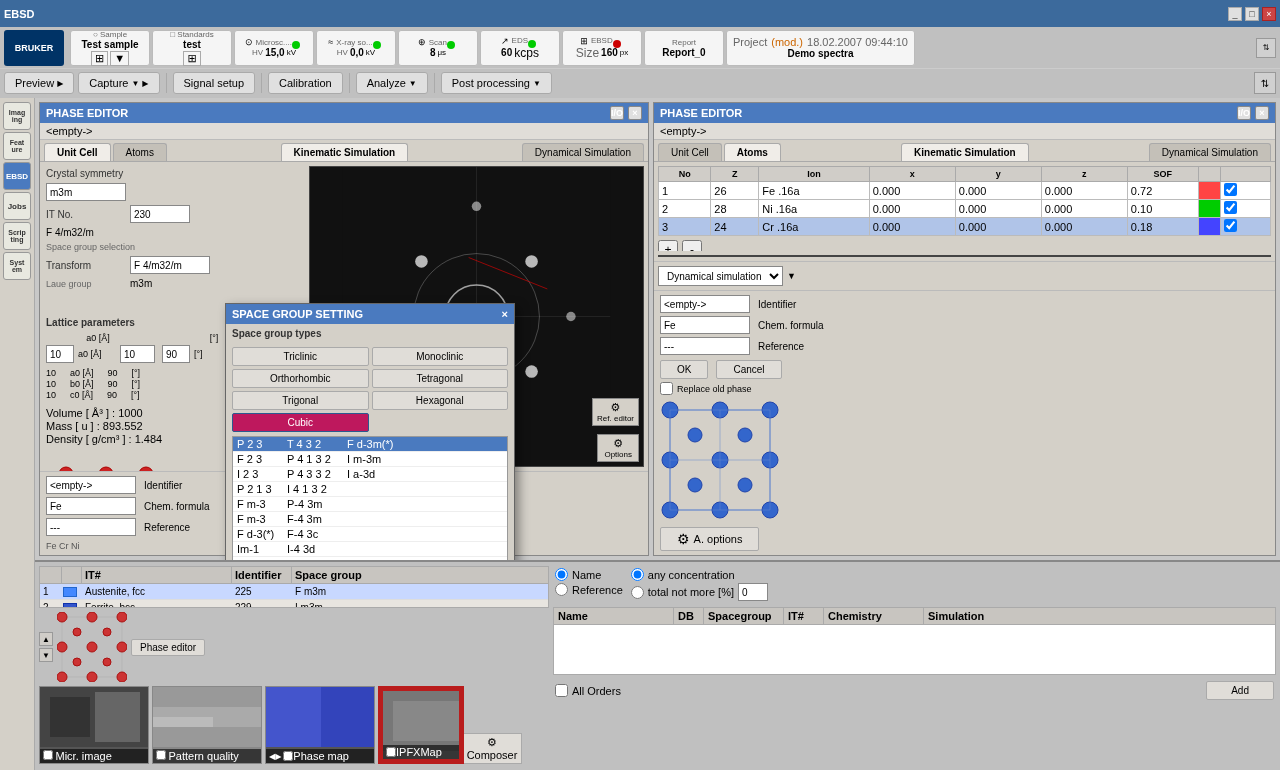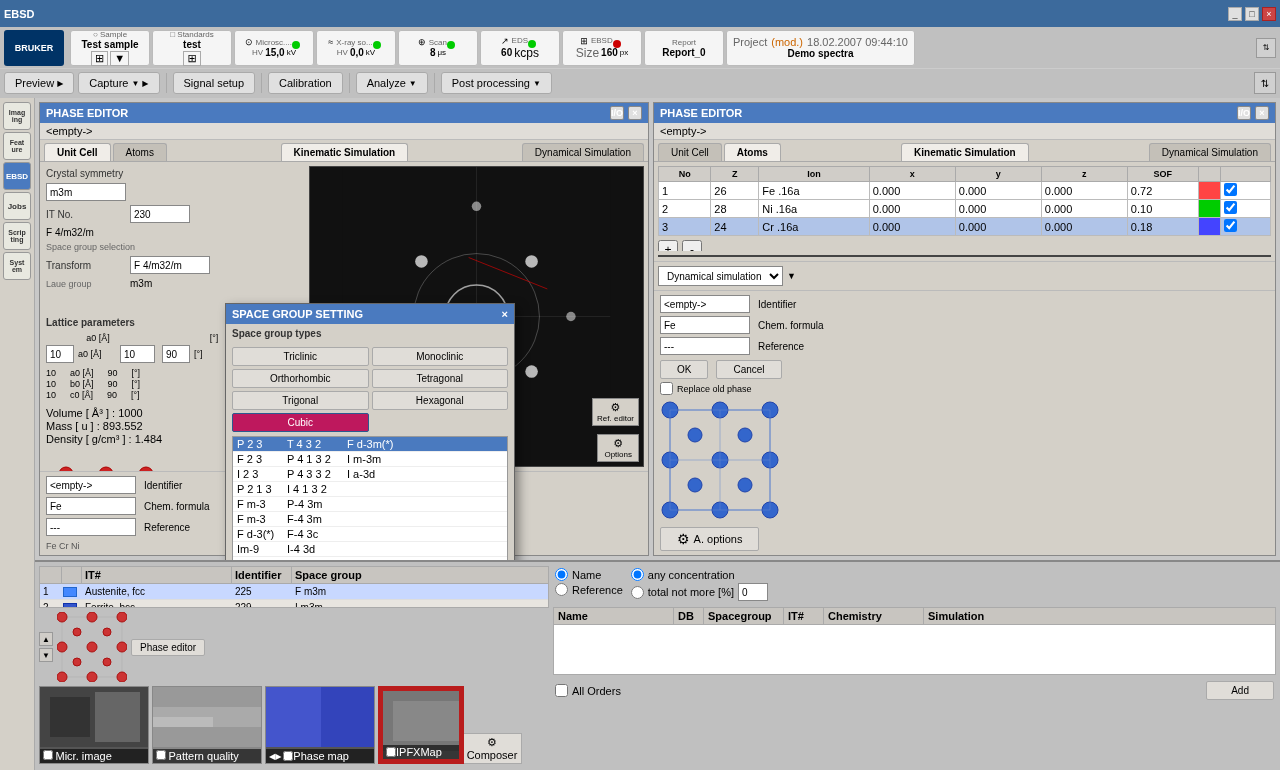--- a/index.html
+++ b/index.html
@@ -702,21 +702,21 @@
                   <span></span>
                   <span></span>
               </div>
               <div class="sg-list-row">
                 <span>F d-3(*)</span>
                   <span>F-4 3c</span>
                   <span></span>
                   <span></span>
               </div>
               <div class="sg-list-row">
-                <span>Im-9</span>
+                <span>Im-1</span>
                   <span>I-4 3d</span>
                   <span></span>
                   <span></span>
               </div>
               <div class="sg-list-row">
                 <span>Pa-3</span>
                   <span>Pm-3m</span>
                   <span></span>
                   <span></span>
               </div>

